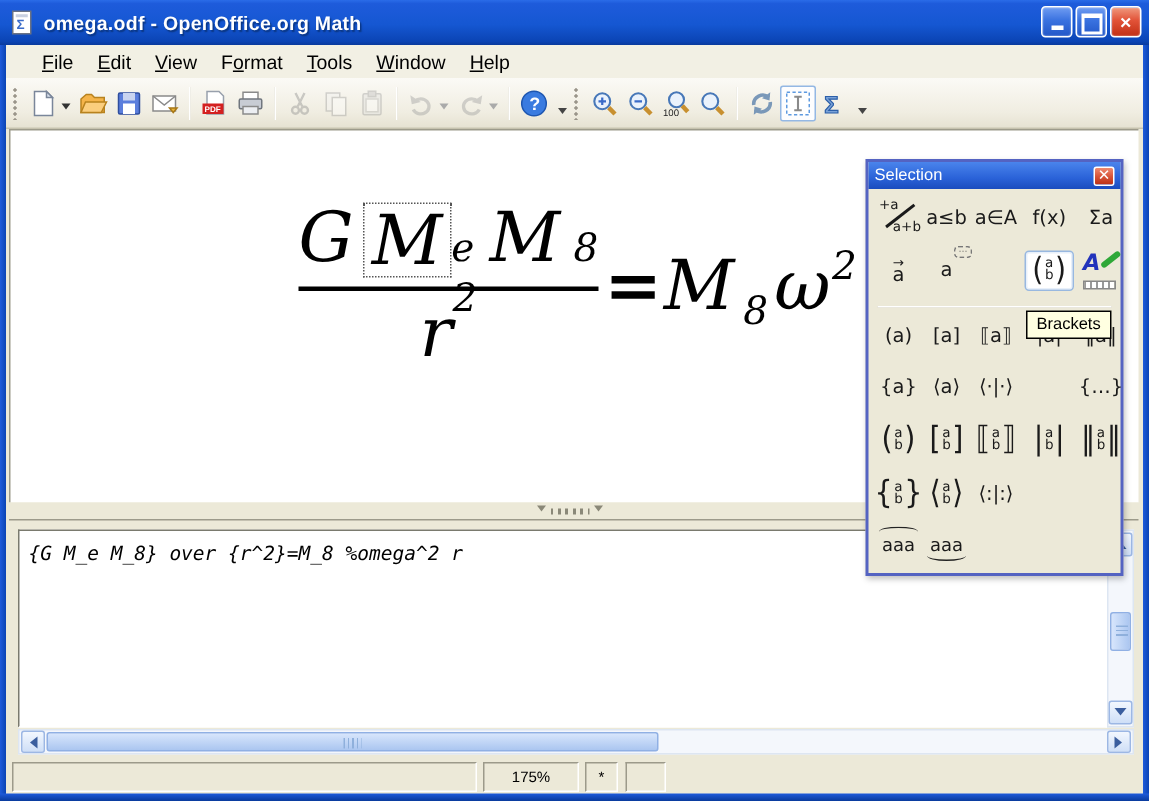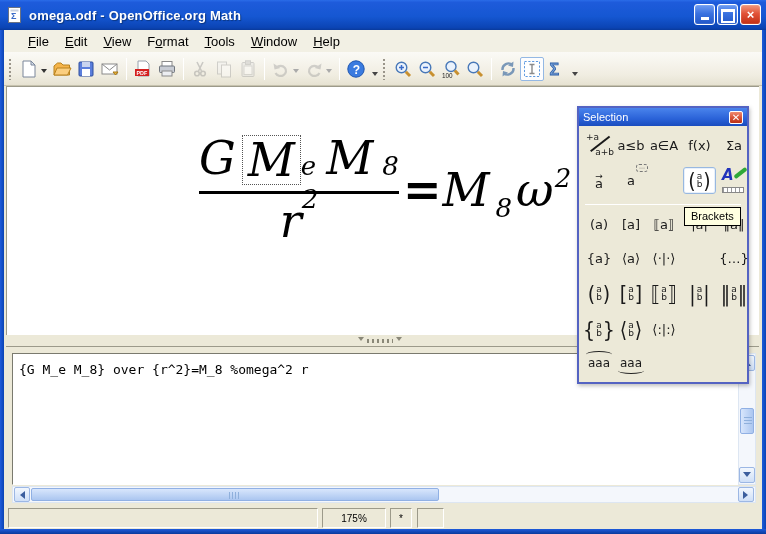--- a/index.html
+++ b/index.html
@@ -84,21 +84,21 @@
   .splitter { position:absolute; left:6px; top:335px; width:753px; height:11px; background:#ECE9D8; }
   .split-grip { position:absolute; left:352px; top:3px; width:52px; height:5px; display:flex; align-items:center; gap:3px; }
   .split-grip .tri { width:0; height:0; border:3px solid transparent; }
   .split-grip .tri.l { border-top:4px solid #8a8878; }
   .split-grip .dots { width:26px; height:4px;
     background-image:repeating-linear-gradient(90deg,#8a8878 0 2px,transparent 2px 5px); }
 
   
   .cmd-wrap { position:absolute; left:6px; top:346px; width:753px; height:158px; background:#ECE9D8; border-top:1px solid #9c9a8a; }
   .cmd-box { position:absolute; left:6px; top:6px; width:726px; height:132px; background:#fff;
-    border-top:1px solid #7a7a6e; border-left:1px solid #7a7a6e; border-right:1px solid #fff; border-bottom:1px solid #fff; }
+    border-top:1px solid #7a7a6e; border-left:1px solid #7a7a6e; border-right:1px solid #fff; border-bottom:1px solid #fff;font-style:italic; }
   .cmd-text { position:absolute; left:6px; top:8px;
     font-family:"DejaVu Sans Mono","Liberation Mono",monospace; font-size:13px; color:#000; white-space:pre; }
 
   
   .vscroll { position:absolute; left:732px; top:6px; width:18px; height:132px; background:#F4F7FC; border:1px solid #dde6f2; }
   .hscroll { position:absolute; left:6px; top:139px; width:744px; height:17px; background:#F4F7FC; border:1px solid #dde6f2; display:flex; align-items:center; }
   .sc-btn { background:linear-gradient(180deg,#f2f7fe,#cfdff7); border:1px solid #9cb7e4; border-radius:2px;
     display:flex; align-items:center; justify-content:center; cursor:pointer; }
   .sc-btn.h { width:16px; height:15px; }
   .sc-btn.v { width:16px; height:16px; margin:0 auto; }

